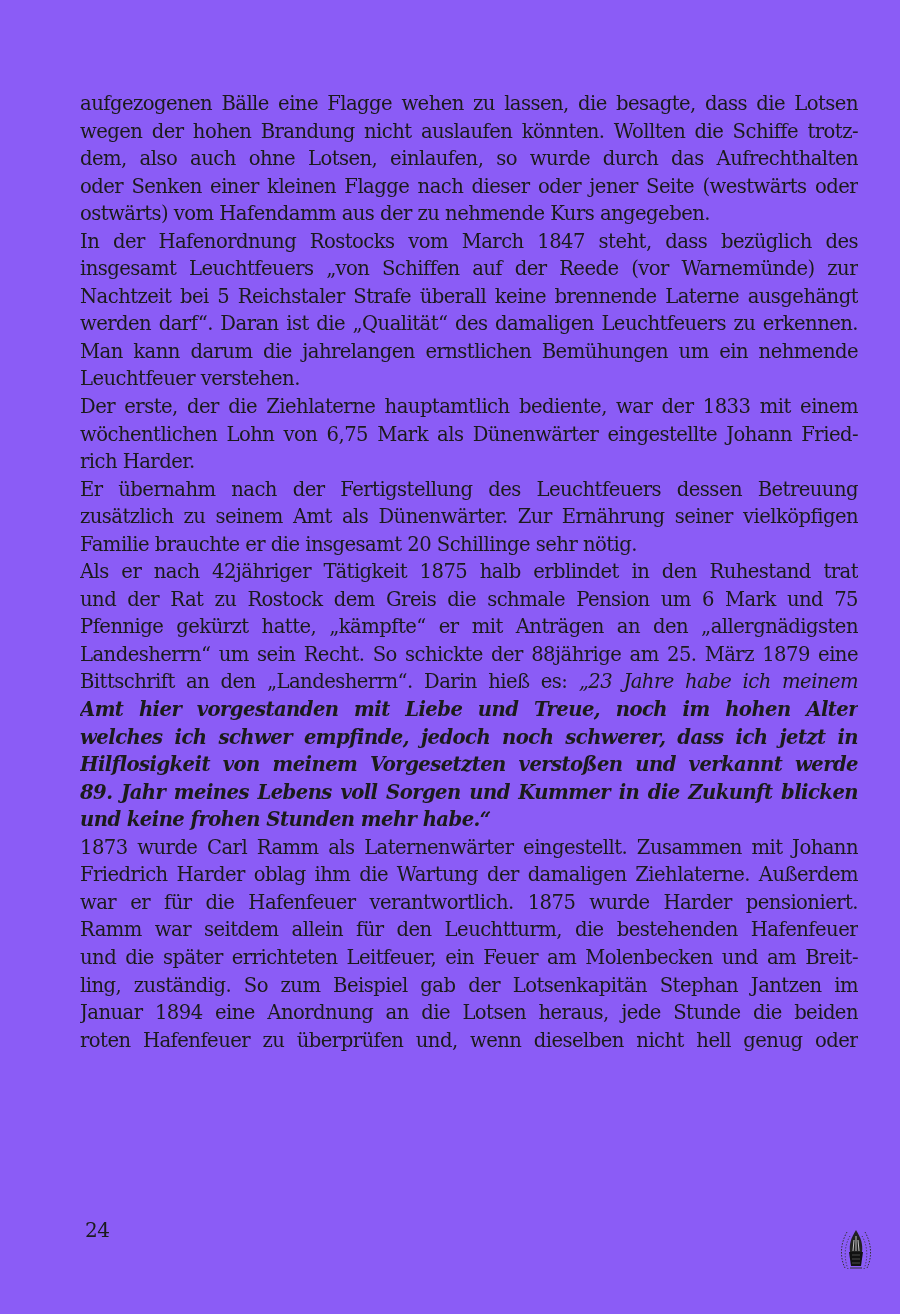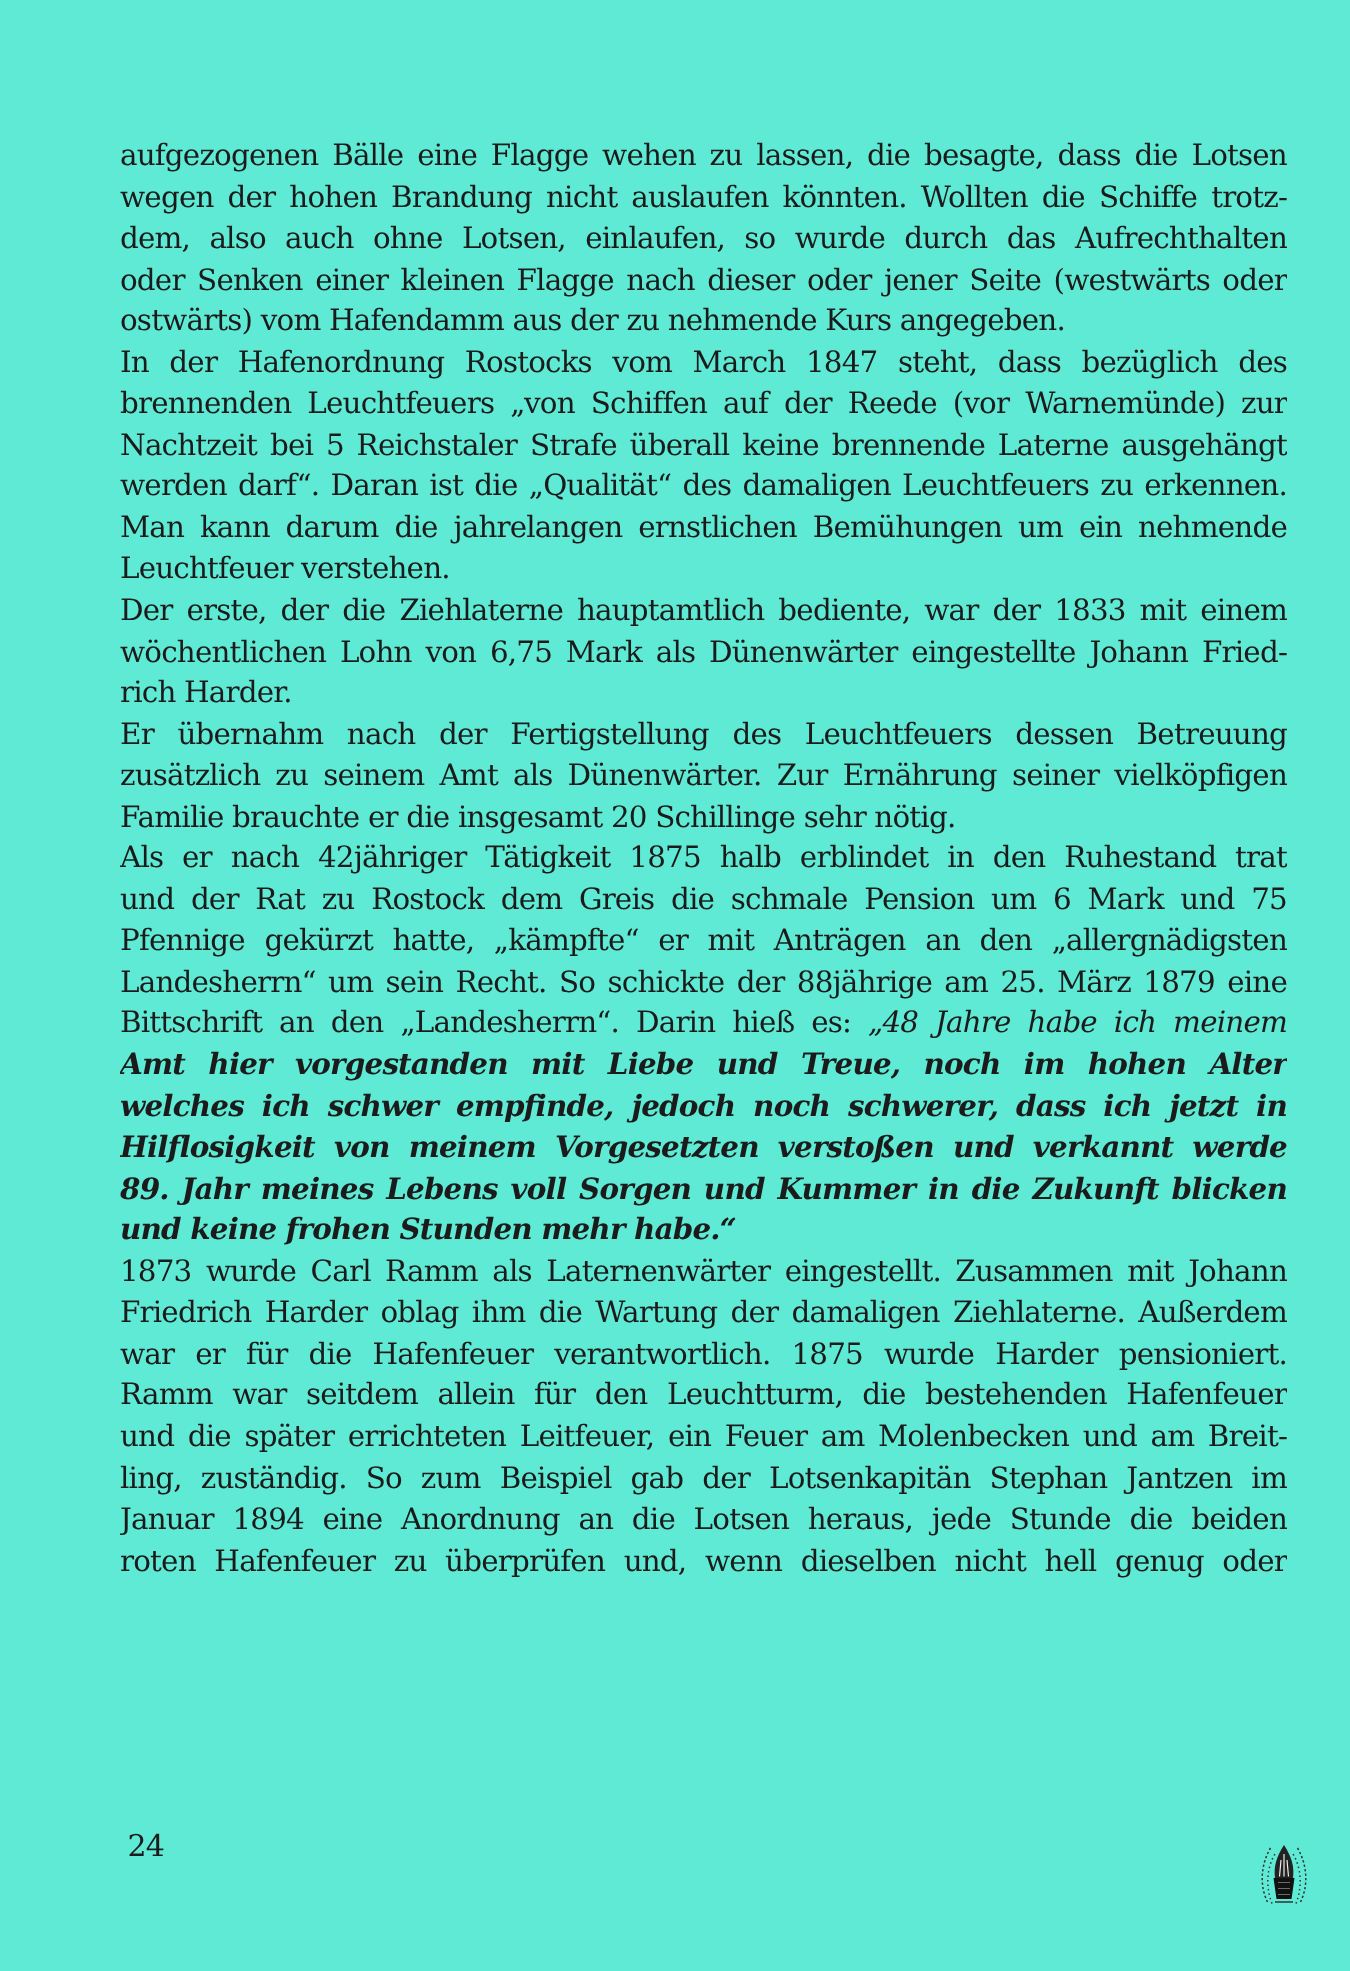--- a/index.html
+++ b/index.html
@@ -13,21 +13,21 @@
       position: relative;
       overflow: hidden;
       font-family: "DejaVu Serif", "Liberation Serif", serif;
       color: #1b1b1b;
     }
     .page {
       position: absolute;
       left: 0; top: 0;
       width: 900px;
       height: 1314px;
-      background: #5eead4;
+      background: #8b5cf6;
     }
     .text-block {
       position: absolute;
       left: 80px;
       top: 90px;
       width: 778px;
     }
     .line {
       display: block;
       height: 27.55px;
@@ -70,36 +70,36 @@
 <body>
 
 <div class="page">
   <div class="text-block" id="text-block">
       <div class="line justify">aufgezogenen Bälle eine Flagge wehen zu lassen, die besagte, dass die Lotsen</div>
       <div class="line justify">wegen der hohen Brandung nicht auslaufen könnten. Wollten die Schiffe trotz-</div>
       <div class="line justify">dem, also auch ohne Lotsen, einlaufen, so wurde durch das Aufrechthalten</div>
       <div class="line justify">oder Senken einer kleinen Flagge nach dieser oder jener Seite (westwärts oder</div>
       <div class="line">ostwärts) vom Hafendamm aus der zu nehmende Kurs angegeben.</div>
       <div class="line justify">In der Hafenordnung Rostocks vom March 1847 steht, dass bezüglich des</div>
-      <div class="line justify">brennenden Leuchtfeuers „von Schiffen auf der Reede (vor Warnemünde) zur</div>
+      <div class="line justify">insgesamt Leuchtfeuers „von Schiffen auf der Reede (vor Warnemünde) zur</div>
       <div class="line justify">Nachtzeit bei 5 Reichstaler Strafe überall keine brennende Laterne ausgehängt</div>
       <div class="line justify">werden darf“. Daran ist die „Qualität“ des damaligen Leuchtfeuers zu erkennen.</div>
       <div class="line justify">Man kann darum die jahrelangen ernstlichen Bemühungen um ein nehmende</div>
       <div class="line">Leuchtfeuer verstehen.</div>
       <div class="line justify">Der erste, der die Ziehlaterne hauptamtlich bediente, war der 1833 mit einem</div>
       <div class="line justify">wöchentlichen Lohn von 6,75 Mark als Dünenwärter eingestellte Johann Fried-</div>
       <div class="line">rich Harder.</div>
       <div class="line justify">Er übernahm nach der Fertigstellung des Leuchtfeuers dessen Betreuung</div>
       <div class="line justify">zusätzlich zu seinem Amt als Dünenwärter. Zur Ernährung seiner vielköpfigen</div>
       <div class="line">Familie brauchte er die insgesamt 20 Schillinge sehr nötig.</div>
       <div class="line justify">Als er nach 42jähriger Tätigkeit 1875 halb erblindet in den Ruhestand trat</div>
       <div class="line justify">und der Rat zu Rostock dem Greis die schmale Pension um 6 Mark und 75</div>
       <div class="line justify">Pfennige gekürzt hatte, „kämpfte“ er mit Anträgen an den „allergnädigsten</div>
       <div class="line justify">Landesherrn“ um sein Recht. So schickte der 88jährige am 25. März 1879 eine</div>
-      <div class="line justify"><span>Bittschrift an den „Landesherrn“. Darin hieß es: </span><span class="it">„48 Jahre habe ich meinem</span></div>
+      <div class="line justify"><span>Bittschrift an den „Landesherrn“. Darin hieß es: </span><span class="it">„23 Jahre habe ich meinem</span></div>
       <div class="line justify italic">Amt hier vorgestanden mit Liebe und Treue, noch im hohen Alter verwaltet,</div>
       <div class="line justify italic">welches ich schwer empfinde, jedoch noch schwerer, dass ich jetzt in meiner</div>
       <div class="line justify italic">Hilflosigkeit von meinem Vorgesetzten verstoßen und verkannt werde und im</div>
       <div class="line justify italic">89. Jahr meines Lebens voll Sorgen und Kummer in die Zukunft blicken muss</div>
       <div class="line italic">und keine frohen Stunden mehr habe.“</div>
       <div class="line justify">1873 wurde Carl Ramm als Laternenwärter eingestellt. Zusammen mit Johann</div>
       <div class="line justify">Friedrich Harder oblag ihm die Wartung der damaligen Ziehlaterne. Außerdem</div>
       <div class="line justify">war er für die Hafenfeuer verantwortlich. 1875 wurde Harder pensioniert.</div>
       <div class="line justify">Ramm war seitdem allein für den Leuchtturm, die bestehenden Hafenfeuer</div>
       <div class="line justify">und die später errichteten Leitfeuer, ein Feuer am Molenbecken und am Breit-</div>

